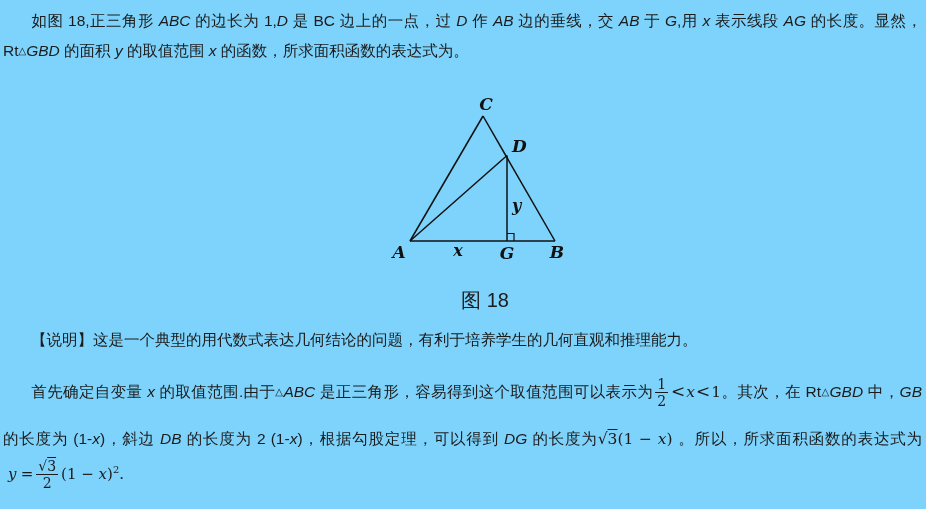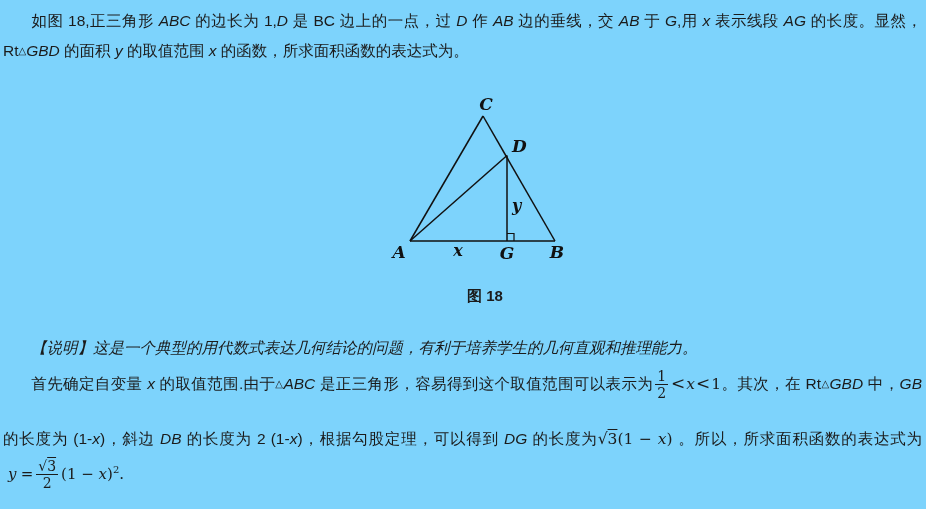--- a/index.html
+++ b/index.html
@@ -19,23 +19,23 @@
   .rad{text-decoration:overline;}
   .frac{display:inline-flex;flex-direction:column;align-items:center;
         vertical-align:middle;font-family:"DejaVu Serif",serif;
         font-size:14px;line-height:1.15;margin:0 2px;}
   .frac .num{border-bottom:1px solid #1b1b1b;padding:0 2px;}
   .frac .den{padding:0 2px;}
   #p1l1{top:9px;}
   #p1l2{top:39px;}
   #figure-svg{position:absolute;left:385px;top:93px;}
   #fig-caption{position:absolute;left:385px;top:287px;width:200px;text-align:center;
-               font-weight:bold;font-size:15px;}
-  #note-line{top:336px;font-style:italic;}
-  #expl-a{top:368px;}
+               font-weight:normal;font-size:20px;}
+  #note-line{top:328px;}
+  #expl-a{top:376px;}
   #expl-b{top:427px;}
   #formula{position:absolute;left:8px;top:458px;font-size:15px;}
   #formula .frac{font-size:14px;margin:0 3px;}
   sup{font-size:10px;font-family:"DejaVu Serif",serif;}
 </style>
 </head>
 <body>
 
 <div id="page">
 

